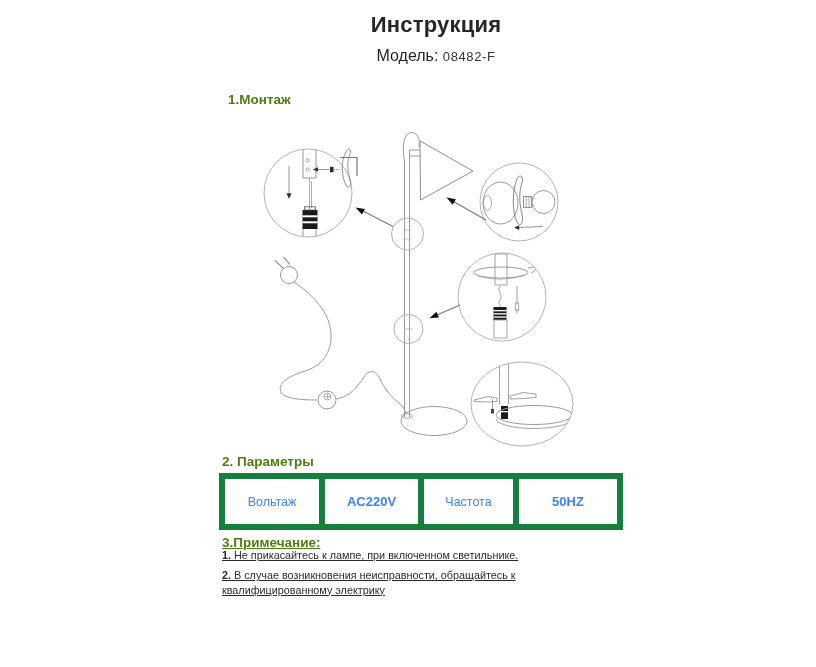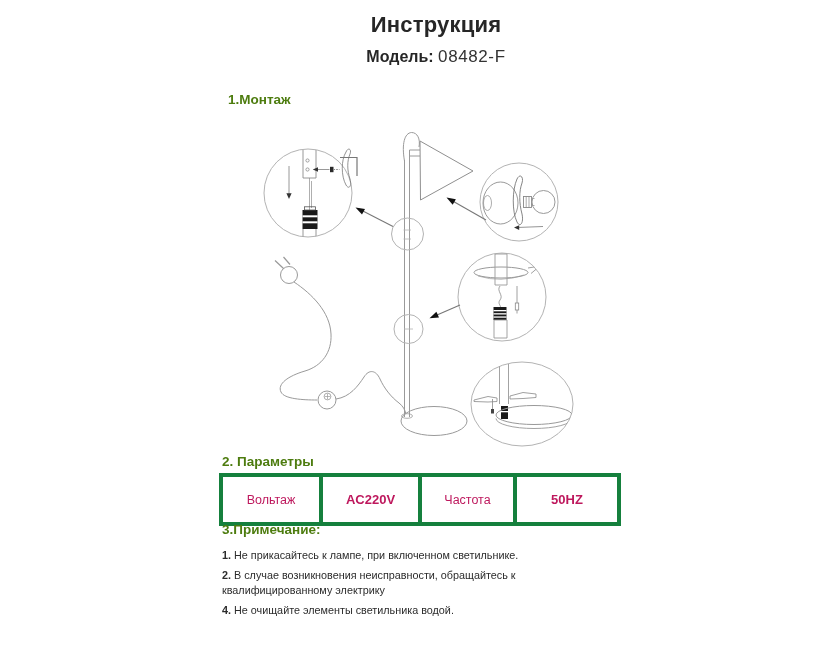--- a/index.html
+++ b/index.html
@@ -3,39 +3,39 @@
 <meta charset="utf-8">
 <style>
   html,body{margin:0;padding:0;}
   body{
     width:816px;height:667px;position:relative;background:#ffffff;
     font-family:"Liberation Sans", sans-serif;color:#262626;overflow:hidden;
   }
   .header{position:absolute;top:12px;left:0;width:816px;text-align:center;transform:translateX(28px);}
   .title{font-size:22px;font-weight:bold;letter-spacing:0.2px;}
   .model-line{margin-top:9px;font-size:16px;}
-  .model-label{font-weight:bold;}
-  .model-value{font-weight:normal;color:#333;letter-spacing:0.6px;font-size:17px;}
+  .model-label{font-weight:normal;}
+  .model-value{font-weight:normal;color:#333;letter-spacing:0.6px;font-size:13px;}
   .sec-heading{position:absolute;font-size:13.5px;font-weight:bold;color:#4d7c0f;}
   #h-assembly{left:228px;top:92px;}
   #h-params{left:222px;top:454px;text-align:center;}
-  #h-notes{left:222px;top:522px;}
+  #h-notes{left:222px;top:535px;text-decoration:underline;}
   #diagram{position:absolute;left:220px;top:118px;}
   #params-table{
     position:absolute;left:219px;top:473px;width:398px;
     border-collapse:collapse;table-layout:fixed;
   }
   #params-table td{
-    border:4px solid #15803d;height:21px;text-align:center;vertical-align:middle;
-    font-size:12.5px;color:#be185d;padding:12px;
+    border:6px solid #15803d;height:21px;text-align:center;vertical-align:middle;
+    font-size:12.5px;color:#3b82f6;padding:12px;
   }
   #params-table td.bold-val{font-weight:bold;font-size:13px;}
   #params-table td.plabel{font-size:13px;}
   .notes{position:absolute;left:222px;top:548px;width:402px;}
-  .notes p{margin:0 0 6px 0;font-size:10.8px;line-height:1.32;color:#2b2b2b;}
+  .notes p{margin:0 0 6px 0;font-size:10.8px;line-height:1.32;color:#2b2b2b;text-decoration:underline;}
   .notes b{font-weight:bold;}
 </style>
 </head>
 <body>
 
 <div class="header">
   <div class="title">Инструкция</div>
   <div class="model-line">
     <span class="model-label">Модель:</span>
     <span class="model-value">08482-F</span>
@@ -219,14 +219,13 @@
     <td class="bold-val">50HZ</td>
   </tr>
 </tbody>
   </table>
 
 <div class="sec-heading" id="h-notes">3.Примечание:</div>
 
 <div class="notes">
   <p><b>1.</b> <span>Не прикасайтесь к лампе, при включенном светильнике.</span></p>
   <p><b>2.</b> <span>В случае возникновения неисправности, обращайтесь к квалифицированному электрику</span></p>
-  <p><b>4.</b> <span>Не очищайте элементы светильника водой.</span></p>
 </div>
 
 </body></html>

